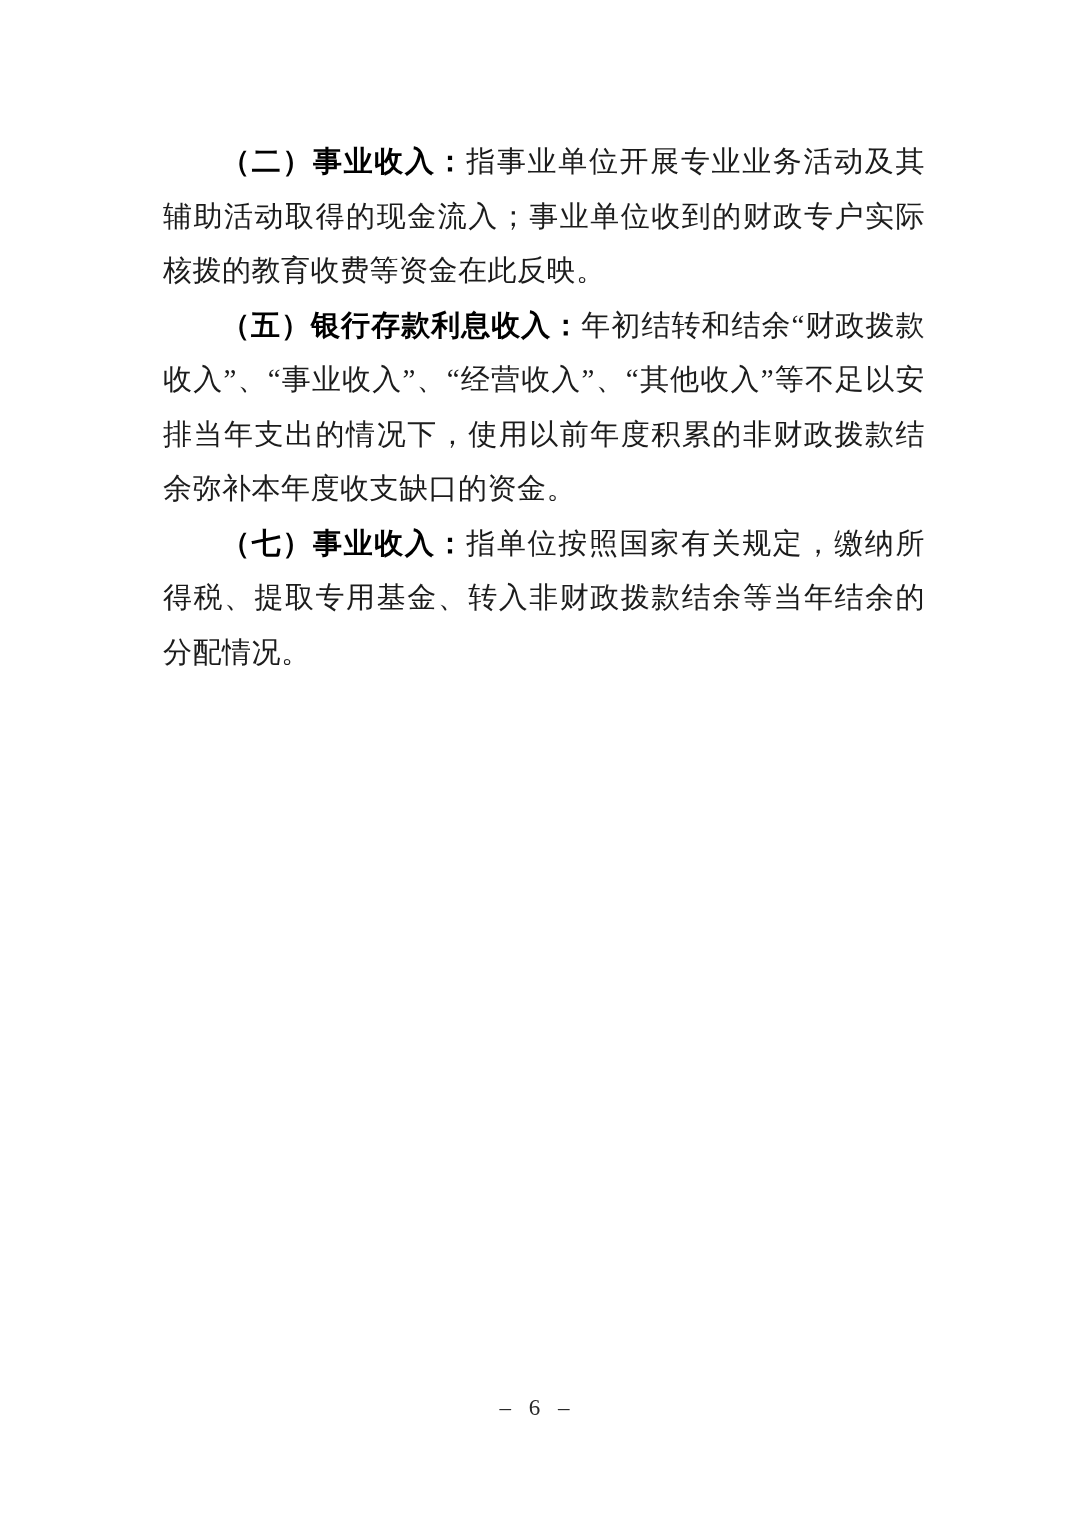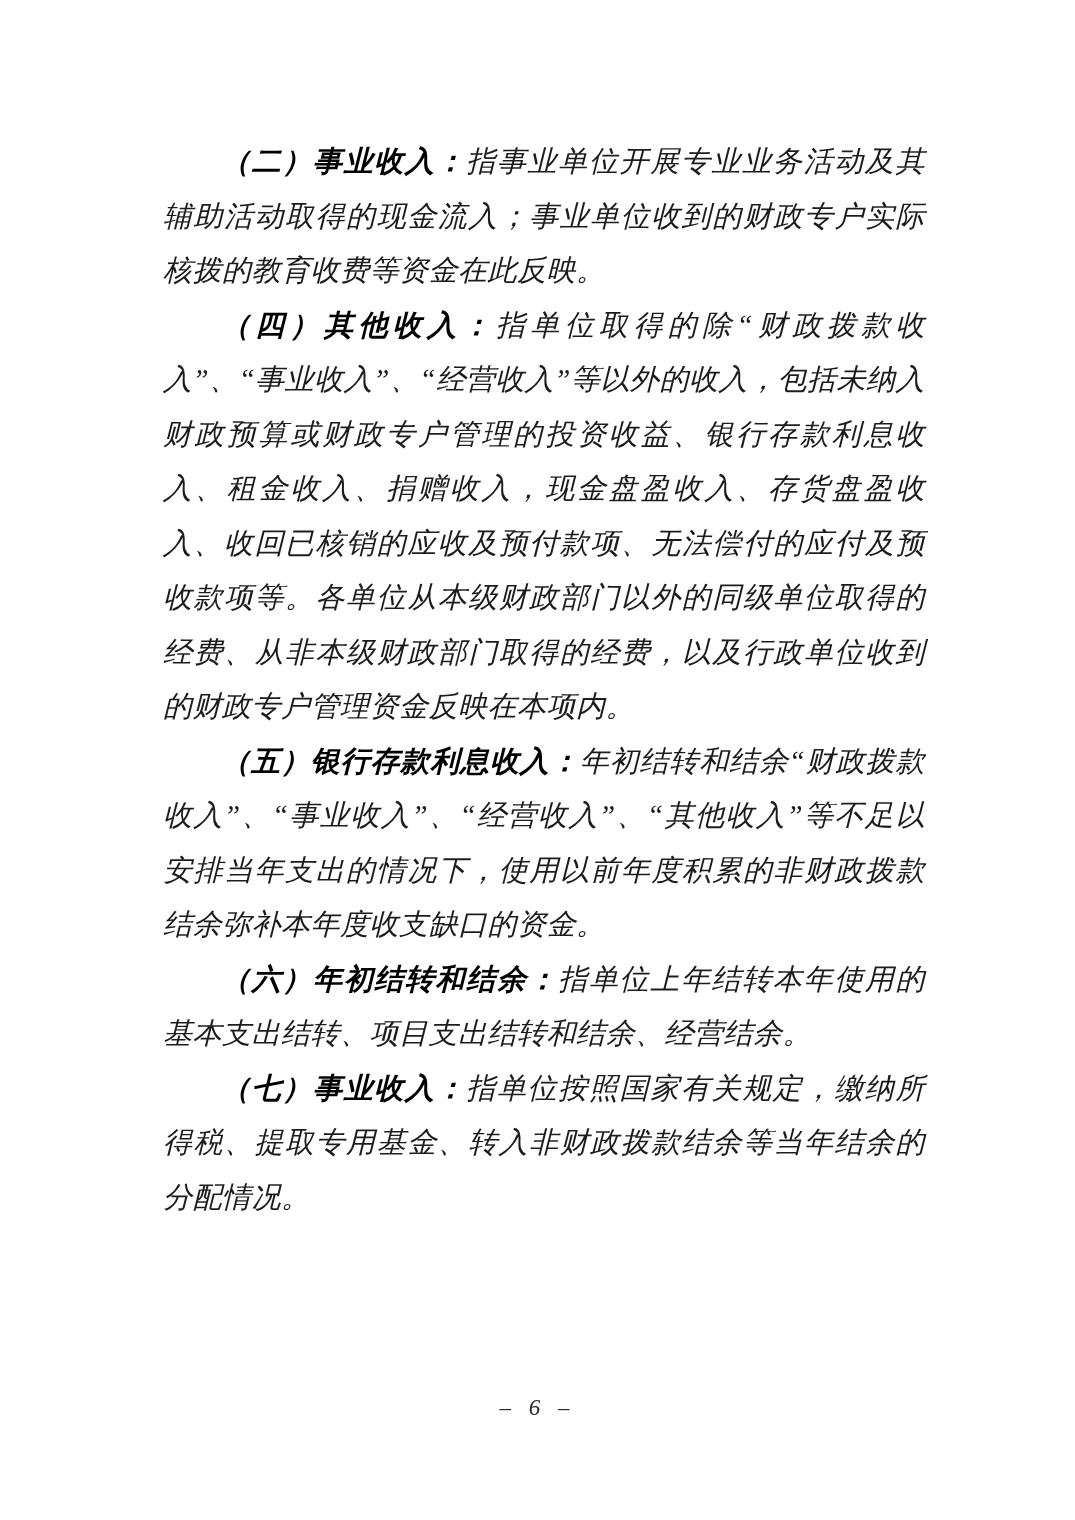--- a/index.html
+++ b/index.html
@@ -1,15 +1,15 @@
 <!DOCTYPE html>
 <html><head>
 <meta charset="utf-8">
 <style>
-  * { margin: 0; padding: 0; box-sizing: border-box; font-style: italic; }
+  * { margin: 0; padding: 0; box-sizing: border-box; }
   html, body {
     width: 1075px;
     height: 1520px;
   }
   body {
     background: #ffffff;
     font-family: "Liberation Serif", serif;
     color: #1c1c1c;
     position: relative;
     overflow: hidden;
@@ -56,25 +56,23 @@
 </head>
 <body>
 
 <div class="page">
 
   <div class="page-content">
 
     <p class="para"><span class="term-heading">（二）事业收入：</span><span class="term-body">指事业单位开展专业业务活动及其辅助活动取得的现金流入；事业单位收到的财政专户实际核拨的教育收费等资金在此反映。</span></p>
 
 
-    <p class="para"><span class="term-heading">（四）其他收入：</span><span class="term-body">指单位取得的除“财政拨款收入”、“事业收入”、“经营收入”等以外的收入，包括未纳入财政预算或财政专户管理的投资收益、银行存款利息收入、租金收入、捐赠收入，现金盘盈收入、存货盘盈收入、收回已核销的应收及预付款项、无法偿付的应付及预收款项等。各单位从本级财政部门以外的同级单位取得的经费、从非本级财政部门取得的经费，以及行政单位收到的财政专户管理资金反映在本项内。</span></p>
 
     <p class="para"><span class="term-heading">（五）银行存款利息收入：</span><span class="term-body">年初结转和结余“财政拨款收入”、“事业收入”、“经营收入”、“其他收入”等不足以安排当年支出的情况下，使用以前年度积累的非财政拨款结余弥补本年度收支缺口的资金。</span></p>
 
-    <p class="para"><span class="term-heading">（六）年初结转和结余：</span><span class="term-body">指单位上年结转本年使用的基本支出结转、项目支出结转和结余、经营结余。</span></p>
 
     <p class="para"><span class="term-heading">（七）事业收入：</span><span class="term-body">指单位按照国家有关规定，缴纳所得税、提取专用基金、转入非财政拨款结余等当年结余的分配情况。</span></p>
 
   </div>
 
   <div class="page-footer">
     <span class="page-number">– 6 –</span>
   </div>
 
 </div>

